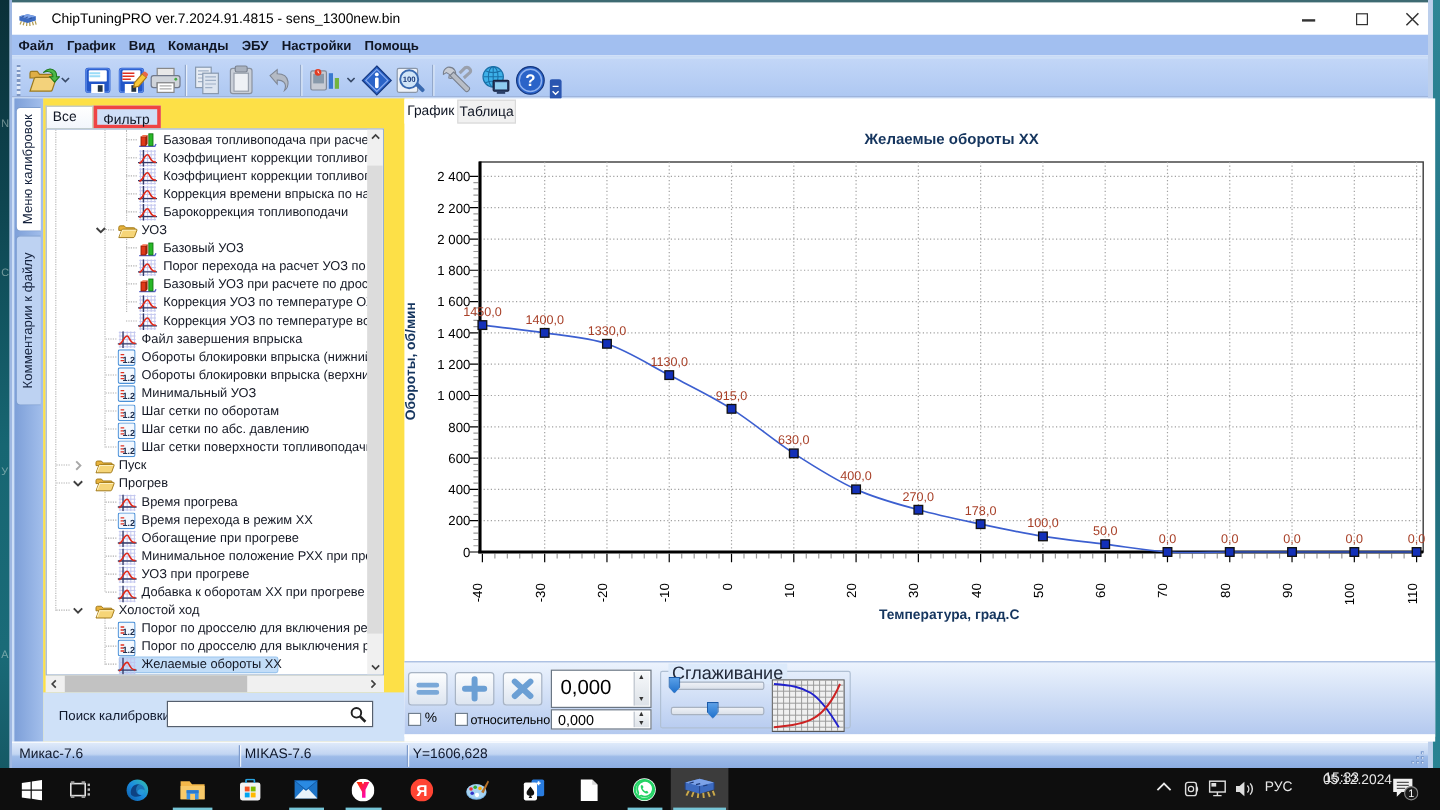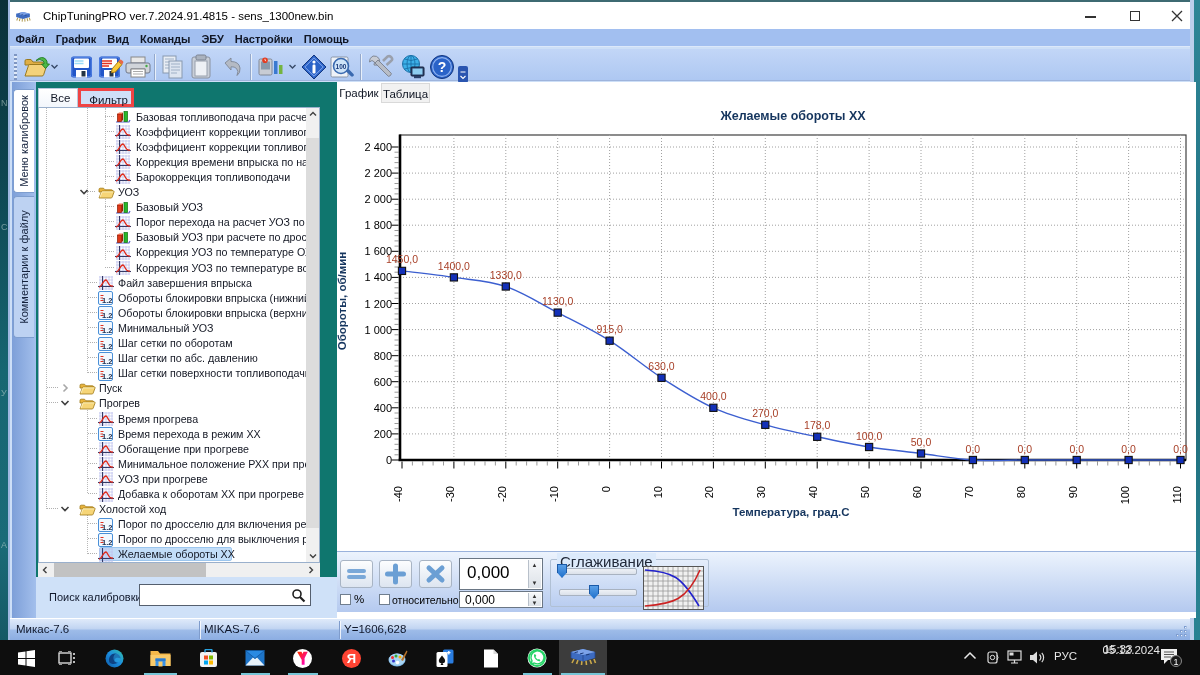--- a/index.html
+++ b/index.html
@@ -19,21 +19,21 @@
   background:linear-gradient(#c2d6f7,#aec8f2); border-bottom:1px solid #9eb4dc; }
 .tsep { position:absolute; top:5px; width:1px; height:26px; background:#93a8cc; box-shadow:1px 0 0 #e8f0fa; }
 #grip { position:absolute; left:4px; top:5px; width:3px; height:26px;
   background:repeating-linear-gradient(#7e96c2 0 2px,#dfe9f8 2px 4px); }
 
 #vstrip { position:absolute; left:2px; top:82px; width:24px; height:536px; background:linear-gradient(90deg,#7d9fd8,#a3bfec); }
 .vtab { position:absolute; left:3px; width:21px; border:1px solid #7e9ecf; border-right:none; border-radius:4px 0 0 4px; }
 .vtab span { position:absolute; left:4px; top:50%; transform:rotate(-90deg) translateX(-50%); transform-origin:0 0;
   font-size:11px; color:#14213c; white-space:nowrap; }
 
-#lpanel { position:absolute; left:26px; top:82px; width:309px; height:536px; background:#0f766e;text-align:center; }
+#lpanel { position:absolute; left:26px; top:82px; width:309px; height:536px; background:#fde047; }
 .htab { position:absolute; top:6px; height:19px; font-size:11.5px; color:#101624; line-height:19px; }
 #tree { position:absolute; left:2px; top:25px; width:282px; height:456px; background:#fff; border:1px solid #9ab0cc; overflow:hidden; }
 .trow { position:absolute; font-size:10.7px; color:#141824; white-space:nowrap; height:14px; line-height:14px; }
 .ic { position:absolute; }
 .stub { position:absolute; height:1px; border-top:1px dotted #b0b0b0; }
 .gline { position:absolute; width:1px; border-left:1px dotted #b8b8b8; }
 #vsb { position:absolute; right:0; top:0; width:13px; height:100%; background:#f0f0f0; }
 #hsb { position:absolute; left:2px; top:481px; width:282px; height:14px; background:#f0f0f0; }
 #search { position:absolute; left:0px; top:495px; width:100%; height:41px; background:#cfe1f8; }
 

